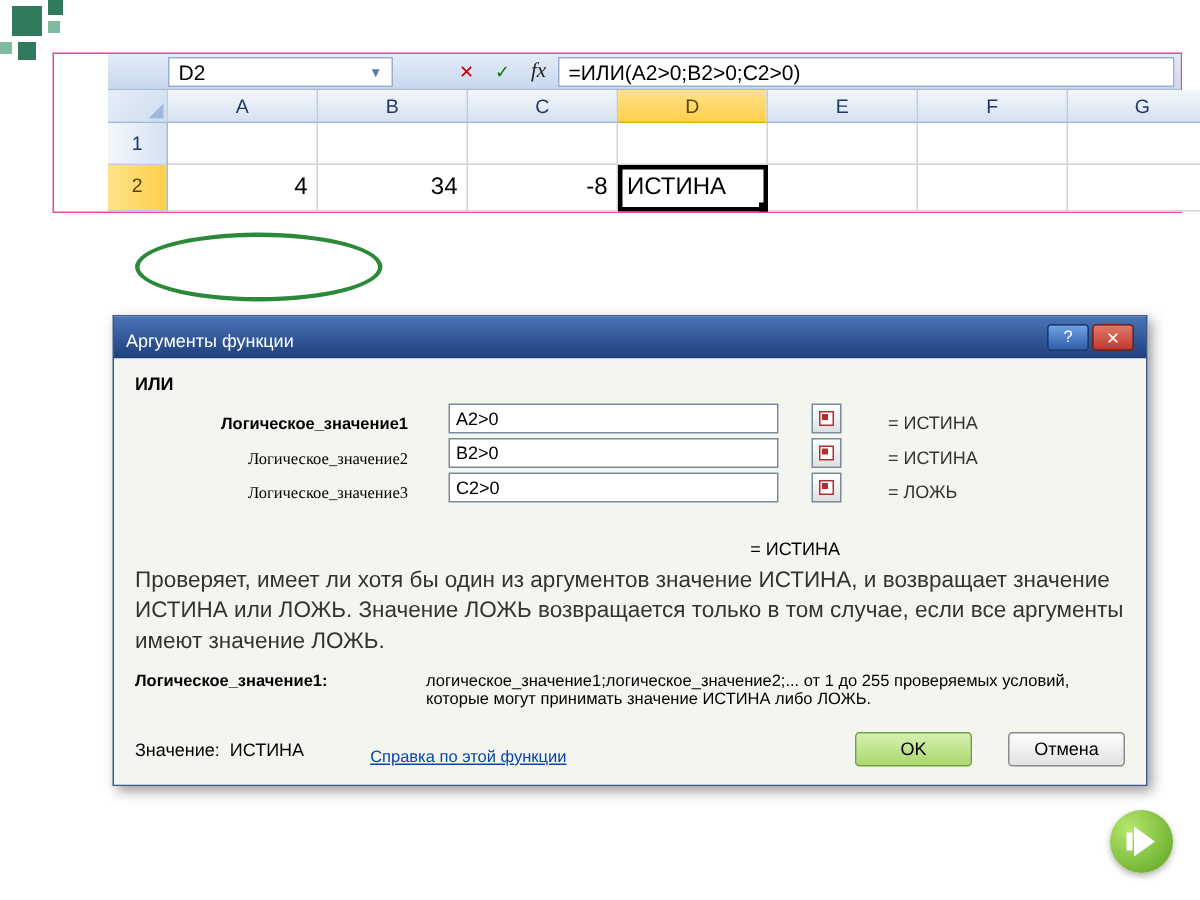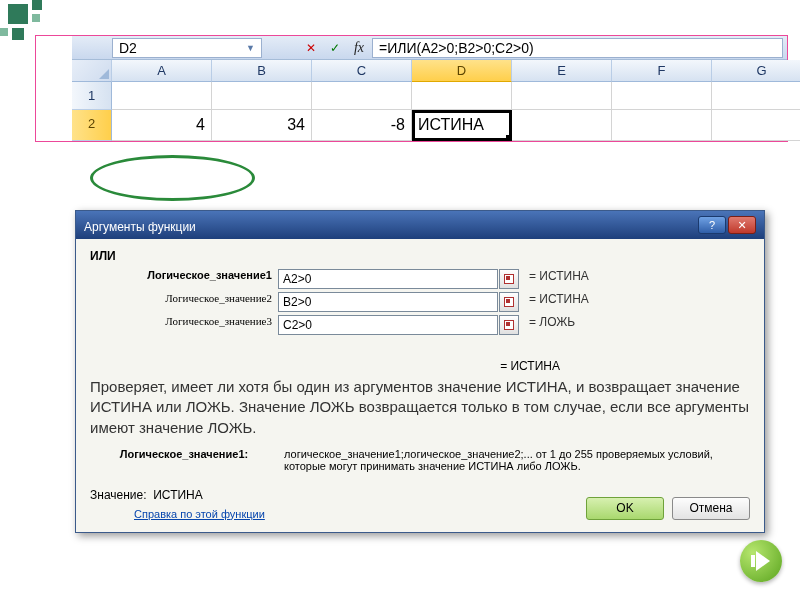--- a/index.html
+++ b/index.html
@@ -33,44 +33,44 @@
   .oval { position:absolute; border:3px solid #2a8a3a; border-radius:50%; width:165px; height:46px; left:90px; top:155px; pointer-events:none;}
   
   .dialog { position:absolute; left:75px; top:210px; width:690px; background:#f0f0f0; border:1px solid #3b5a8a; box-shadow: 3px 3px 8px rgba(0,0,0,0.4);}
   .titlebar { background: linear-gradient(#4a74b8,#1e3f7b); color:#fff; padding:5px 8px; display:flex; align-items:flex-end; justify-content:space-between; font-size:12px;}
   .titlebar .wbtns{ display:flex; gap:2px;}
   .wbtn{ width:28px; height:18px; border-radius:3px; display:flex; align-items:center; justify-content:center; font-size:11px;}
   .wbtn.help{ background:linear-gradient(#6fa1e4,#2f5ea8); color:#fff; border:1px solid #1b3a6e;}
   .wbtn.close{ background:linear-gradient(#e07a6f,#c0392b); color:#fff; border:1px solid #7a1f16;}
   .dlg-body{ padding:10px 14px 8px 14px; background:#f5f5f0;}
   .fn-name{ font-weight:bold; font-size:12px; margin-bottom:6px;}
-  .arg-row{ display:flex; align-items:flex-start; margin:3px 0;}
+  .arg-row{ display:flex; align-items:flex-end; margin:3px 0;gap:21px;}
   .arg-label{ width:188px; text-align:right; font-weight:bold; font-size:11px; padding-right:6px;}
   .arg-label.plain{ font-weight:normal;font-family:Liberation Serif, serif;}
   .arg-input{ width:220px; border:1px solid #7a8a9a; background:#fff; padding:2px 4px; font-size:12px; height:20px;}
   .ref-btn{ width:20px; height:20px; border:1px solid #7a8a9a; background:linear-gradient(#fff,#e0e0e0); margin-left:1px; display:flex; align-items:center; justify-content:center;}
   .ref-btn span{ width:10px; height:10px; border:1px solid #b03030; background:#fff; display:block; position:relative;}
   .ref-btn span::after{content:""; position:absolute; left:1px; top:1px; width:4px; height:4px; background:#b03030;}
   .arg-eq{ margin-left:10px; font-size:12px; color:#333;}
   .result-line{ text-align:right; padding-right:190px; margin-top:24px; font-size:12px;}
   .desc{ font-size:15px; color:#333; margin-top:4px; line-height:1.35;}
   .arg-desc{ display:flex; margin-top:10px; font-size:11px;}
-  .arg-desc .lbl{ width:194px; text-align:center; font-weight:bold; padding-right:6px;}
+  .arg-desc .lbl{ width:194px; text-align:left; font-weight:bold; padding-right:6px;}
   .arg-desc .txt{ flex:1;}
   .dlg-footer{ padding:8px 14px 12px 14px; background:#f5f5f0; display:flex; align-items:flex-end; justify-content:space-between;}
   .val-line{ font-size:12px;}
   .help-link{ color:#0645ad; text-decoration:underline; font-size:11px; cursor:pointer; margin-top:6px; display:block;margin-left:44px;}
-  .btns{ display:flex; gap:8px;}
+  .btns{ display:flex; gap:24px;}
   .btn{ width:78px; height:23px; border:1px solid #8a8a8a; border-radius:3px; font-size:12px; background:linear-gradient(#fdfdfd,#e3e3e3);}
   .btn.primary{ background:linear-gradient(#d7f0b0,#a9d86e); border:1px solid #6fa23a;}
   
   .nav-arrow{ position:absolute; right:18px; bottom:18px; width:42px; height:42px; border-radius:50%; background:radial-gradient(circle at 30% 30%, #b6e66e, #5aa41e); display:flex; align-items:center; justify-content:center; box-shadow:0 2px 4px rgba(0,0,0,0.3);}
   .nav-arrow::after{content:""; width:0; height:0; border-top:10px solid transparent; border-bottom:10px solid transparent; border-left:14px solid #fff; margin-left:3px;}
   .nav-arrow::before{content:""; position:absolute; width:4px; height:12px; background:#fff; left:11px;}
-  .left-col{ display:flex; flex-direction:column;}
+  .left-col{ display:flex; flex-direction:row;}
 </style>
 </head>
 <body>
 
 <div class="deco" style="left:0; top:0;">
   <div class="deco-sq" style="left:8px; top:4px; width:20px; height:20px;"></div>
   <div class="deco-sq" style="left:32px; top:0px; width:10px; height:10px;"></div>
   <div class="deco-sq" style="left:32px; top:14px; width:8px; height:8px; background:#7fb99e;"></div>
   <div class="deco-sq" style="left:0px; top:28px; width:8px; height:8px; background:#7fb99e;"></div>
   <div class="deco-sq" style="left:12px; top:28px; width:12px; height:12px;"></div>

